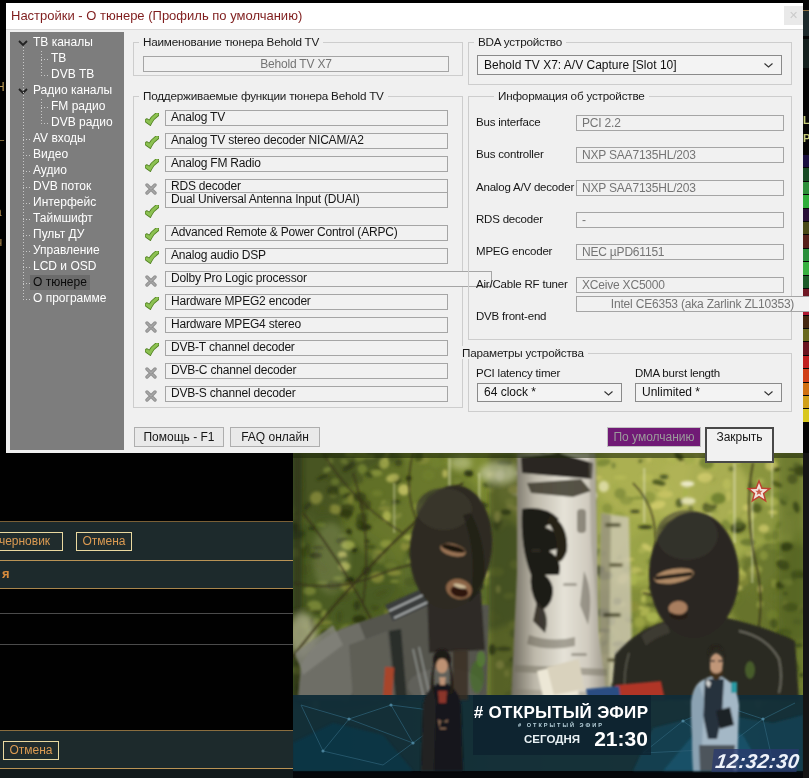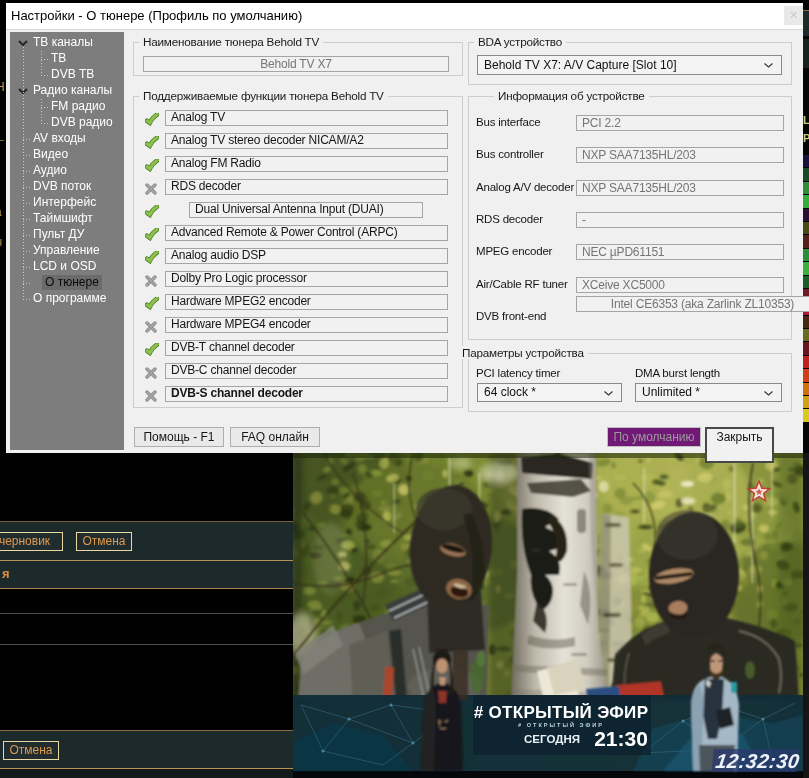--- a/index.html
+++ b/index.html
@@ -2,21 +2,21 @@
 <html><head><meta charset="utf-8">
 <style>
 *{margin:0;padding:0;box-sizing:border-box;}
 html,body{width:809px;height:778px;background:#000;overflow:hidden;font-family:"Liberation Sans",sans-serif;}
 #page{position:relative;width:809px;height:778px;background:#000;}
 .abs{position:absolute;}
 
 
 #dlg{left:6px;top:3px;width:797px;height:450px;background:#f0f0f0;}
 #titlebar{left:0;top:0;width:797px;height:27px;background:#fff;border-bottom:1px solid #d9d9d9;}
-#title{left:5px;top:5px;font-size:13px;color:#000000;white-space:nowrap;}
+#title{left:5px;top:5px;font-size:13px;color:#7f1d1d;white-space:nowrap;}
 #closebtn{left:778px;top:3px;width:19px;height:19px;background:#e9e9e9;color:#cbcbcb;font-size:11px;text-align:center;line-height:19px;}
 
 
 #side{left:4px;top:29px;width:114px;height:418px;background:#7d7d7d;}
 .trow{position:absolute;height:15px;font-size:12px;color:#fff;white-space:nowrap;line-height:15px;}
 .tsel{background:#6b6b6b;color:#0a0a0a;padding:0 3px;}
 .chev{position:absolute;width:10px;height:6px;}
 
 
 .grp{position:absolute;border:1px solid #cdcdcd;}
@@ -1047,21 +1047,21 @@
         <div class="trow" style="left: 45px; top: 112px;">DVB радио</div>
         <div class="trow" style="left: 27px; top: 128px;">AV входы</div>
         <div class="trow" style="left: 27px; top: 144px;">Видео</div>
         <div class="trow" style="left: 27px; top: 160px;">Аудио</div>
         <div class="trow" style="left: 27px; top: 176px;">DVB поток</div>
         <div class="trow" style="left: 27px; top: 192px;">Интерфейс</div>
         <div class="trow" style="left: 27px; top: 208px;">Таймшифт</div>
         <div class="trow" style="left: 27px; top: 224px;">Пульт ДУ</div>
         <div class="trow" style="left: 27px; top: 240px;">Управление</div>
         <div class="trow" style="left: 27px; top: 256px;">LCD и OSD</div>
-        <div class="trow tsel" style="left: 36px; top: 272px;">О тюнере</div>
+        <div class="trow tsel" style="left: 24px; top: 272px;">О тюнере</div>
         <div class="trow" style="left: 27px; top: 288px;">О программе</div>
         <div class="dotv" style="left: 16.5px; top: 44px; height: 251.5px;"></div>
         <div class="doth" style="left: 16.5px; top: 135.5px; width: 8.5px;"></div>
         <div class="doth" style="left: 16.5px; top: 151.5px; width: 8.5px;"></div>
         <div class="doth" style="left: 16.5px; top: 167.5px; width: 8.5px;"></div>
         <div class="doth" style="left: 16.5px; top: 183.5px; width: 8.5px;"></div>
         <div class="doth" style="left: 16.5px; top: 199.5px; width: 8.5px;"></div>
         <div class="doth" style="left: 16.5px; top: 215.5px; width: 8.5px;"></div>
         <div class="doth" style="left: 16.5px; top: 231.5px; width: 8.5px;"></div>
         <div class="doth" style="left: 16.5px; top: 247.5px; width: 8.5px;"></div>
@@ -1100,61 +1100,61 @@
         <div class="fld" style="left: 159px; top: 153px; width: 283px; height: 16px;">Analog FM Radio</div>
         <div class="abs" style="left: 139px; top: 177.5px;"><svg width="12" height="12" viewBox="0 0 12 12">
             <path d="M2 2 L10 10 M10 2 L2 10" fill="none" stroke="#909090" stroke-width="3.4" stroke-linecap="round"></path>
             <path d="M2 2 L10 10 M10 2 L2 10" fill="none" stroke="#a8a8a8" stroke-width="1.4" stroke-linecap="round"></path>
           </svg></div>
         <div class="fld" style="left: 159px; top: 176px; width: 283px; height: 16px;">RDS decoder</div>
         <div class="abs" style="left: 139px; top: 200.5px;"><svg width="14" height="13" viewBox="0 0 14 13">
             <path d="M2 7.8 L4.8 9.8 Q7.5 4.5 12 1.6" fill="none" stroke="#4e7e1e" stroke-width="4.6" stroke-linecap="round"></path>
             <path d="M2 7.8 L4.8 9.8 Q7.5 4.5 12 1.6" fill="none" stroke="#8cc152" stroke-width="3" stroke-linecap="round"></path>
           </svg></div>
-        <div class="fld" style="left: 159px; top: 199px; width: 234px; height: 16px; margin-left: 24px;">Dual Universal Antenna Input (DUAI)</div>
+        <div class="fld" style="left: 159px; top: 189px; width: 283px; height: 16px;">Dual Universal Antenna Input (DUAI)</div>
         <div class="abs" style="left: 139px; top: 223.5px;"><svg width="14" height="13" viewBox="0 0 14 13">
             <path d="M2 7.8 L4.8 9.8 Q7.5 4.5 12 1.6" fill="none" stroke="#4e7e1e" stroke-width="4.6" stroke-linecap="round"></path>
             <path d="M2 7.8 L4.8 9.8 Q7.5 4.5 12 1.6" fill="none" stroke="#8cc152" stroke-width="3" stroke-linecap="round"></path>
           </svg></div>
         <div class="fld" style="left: 159px; top: 222px; width: 283px; height: 16px;">Advanced Remote &amp; Power Control (ARPC)</div>
         <div class="abs" style="left: 139px; top: 246.5px;"><svg width="14" height="13" viewBox="0 0 14 13">
             <path d="M2 7.8 L4.8 9.8 Q7.5 4.5 12 1.6" fill="none" stroke="#4e7e1e" stroke-width="4.6" stroke-linecap="round"></path>
             <path d="M2 7.8 L4.8 9.8 Q7.5 4.5 12 1.6" fill="none" stroke="#8cc152" stroke-width="3" stroke-linecap="round"></path>
           </svg></div>
         <div class="fld" style="left: 159px; top: 245px; width: 283px; height: 16px;">Analog audio DSP</div>
         <div class="abs" style="left: 139px; top: 269.5px;"><svg width="12" height="12" viewBox="0 0 12 12">
             <path d="M2 2 L10 10 M10 2 L2 10" fill="none" stroke="#909090" stroke-width="3.4" stroke-linecap="round"></path>
             <path d="M2 2 L10 10 M10 2 L2 10" fill="none" stroke="#a8a8a8" stroke-width="1.4" stroke-linecap="round"></path>
           </svg></div>
-        <div class="fld" style="left: 159px; top: 268px; width: 283px; height: 16px;">Dolby Pro Logic processor</div>
+        <div class="fld" style="left: 159px; top: 268px; width: 327px; height: 16px;">Dolby Pro Logic processor</div>
         <div class="abs" style="left: 139px; top: 292.5px;"><svg width="14" height="13" viewBox="0 0 14 13">
             <path d="M2 7.8 L4.8 9.8 Q7.5 4.5 12 1.6" fill="none" stroke="#4e7e1e" stroke-width="4.6" stroke-linecap="round"></path>
             <path d="M2 7.8 L4.8 9.8 Q7.5 4.5 12 1.6" fill="none" stroke="#8cc152" stroke-width="3" stroke-linecap="round"></path>
           </svg></div>
         <div class="fld" style="left: 159px; top: 291px; width: 283px; height: 16px;">Hardware MPEG2 encoder</div>
         <div class="abs" style="left: 139px; top: 315.5px;"><svg width="12" height="12" viewBox="0 0 12 12">
             <path d="M2 2 L10 10 M10 2 L2 10" fill="none" stroke="#909090" stroke-width="3.4" stroke-linecap="round"></path>
             <path d="M2 2 L10 10 M10 2 L2 10" fill="none" stroke="#a8a8a8" stroke-width="1.4" stroke-linecap="round"></path>
           </svg></div>
-        <div class="fld" style="left: 159px; top: 314px; width: 283px; height: 16px;">Hardware MPEG4 encoder</div>
+        <div class="fld" style="left: 159px; top: 314px; width: 283px; height: 16px;">Hardware MPEG4 stereo</div>
         <div class="abs" style="left: 139px; top: 338.5px;"><svg width="14" height="13" viewBox="0 0 14 13">
             <path d="M2 7.8 L4.8 9.8 Q7.5 4.5 12 1.6" fill="none" stroke="#4e7e1e" stroke-width="4.6" stroke-linecap="round"></path>
             <path d="M2 7.8 L4.8 9.8 Q7.5 4.5 12 1.6" fill="none" stroke="#8cc152" stroke-width="3" stroke-linecap="round"></path>
           </svg></div>
         <div class="fld" style="left: 159px; top: 337px; width: 283px; height: 16px;">DVB-T channel decoder</div>
         <div class="abs" style="left: 139px; top: 361.5px;"><svg width="12" height="12" viewBox="0 0 12 12">
             <path d="M2 2 L10 10 M10 2 L2 10" fill="none" stroke="#909090" stroke-width="3.4" stroke-linecap="round"></path>
             <path d="M2 2 L10 10 M10 2 L2 10" fill="none" stroke="#a8a8a8" stroke-width="1.4" stroke-linecap="round"></path>
           </svg></div>
         <div class="fld" style="left: 159px; top: 360px; width: 283px; height: 16px;">DVB-C channel decoder</div>
         <div class="abs" style="left: 139px; top: 384.5px;"><svg width="12" height="12" viewBox="0 0 12 12">
             <path d="M2 2 L10 10 M10 2 L2 10" fill="none" stroke="#909090" stroke-width="3.4" stroke-linecap="round"></path>
             <path d="M2 2 L10 10 M10 2 L2 10" fill="none" stroke="#a8a8a8" stroke-width="1.4" stroke-linecap="round"></path>
           </svg></div>
-        <div class="fld" style="left: 159px; top: 383px; width: 283px; height: 16px; font-weight: bold;">DVB-S channel decoder</div>
+        <div class="fld" style="left: 159px; top: 383px; width: 283px; height: 16px;">DVB-S channel decoder</div>
       </div>
 
   <div class="btn" style="left:128px;top:424px;width:90px;height:20px;line-height:18px;">Помощь - F1</div>
   <div class="btn" style="left:224px;top:424px;width:90px;height:20px;line-height:18px;">FAQ онлайн</div>
 
   <div class="grp" style="left:462px;top:39px;width:324px;height:43px;"></div>
   <div class="glabel" style="left:468px;top:32px;">BDA устройство</div>
   <div class="combo" style="left:471px;top:52px;width:305px;height:20px;line-height:18px;padding-left:6px;">Behold TV X7: A/V Capture [Slot 10]
     <svg class="cbchev" viewBox="0 0 9 5">
           <path d="M0.5 0.5 L4.5 4 L8.5 0.5" fill="none" stroke="#333" stroke-width="1.1"></path>

